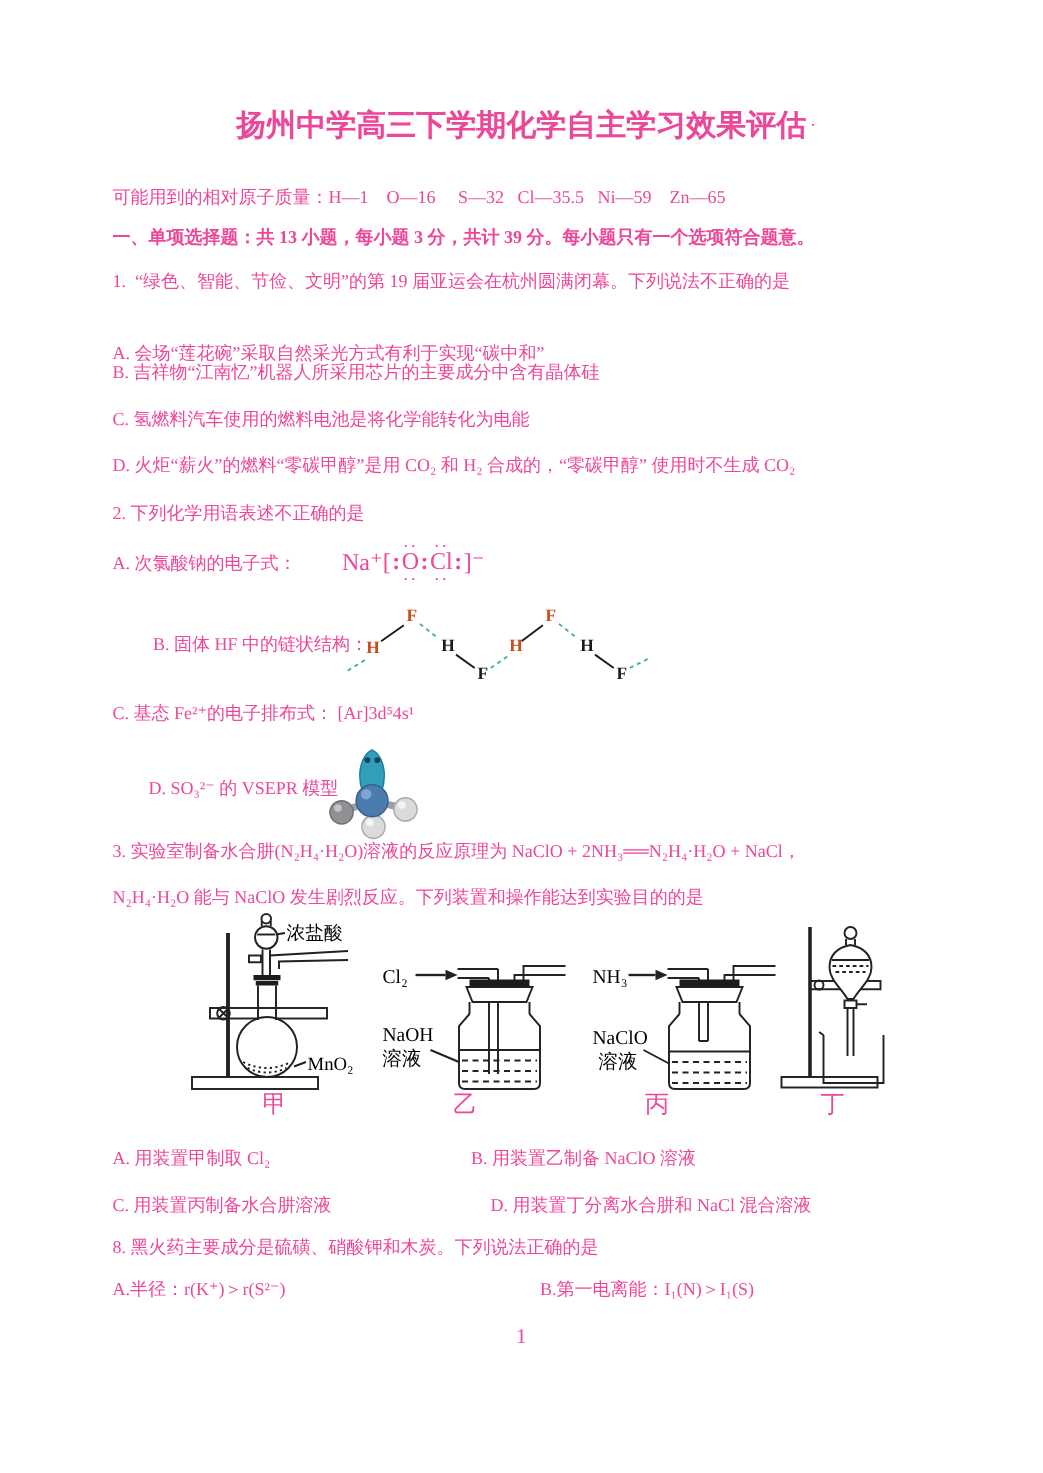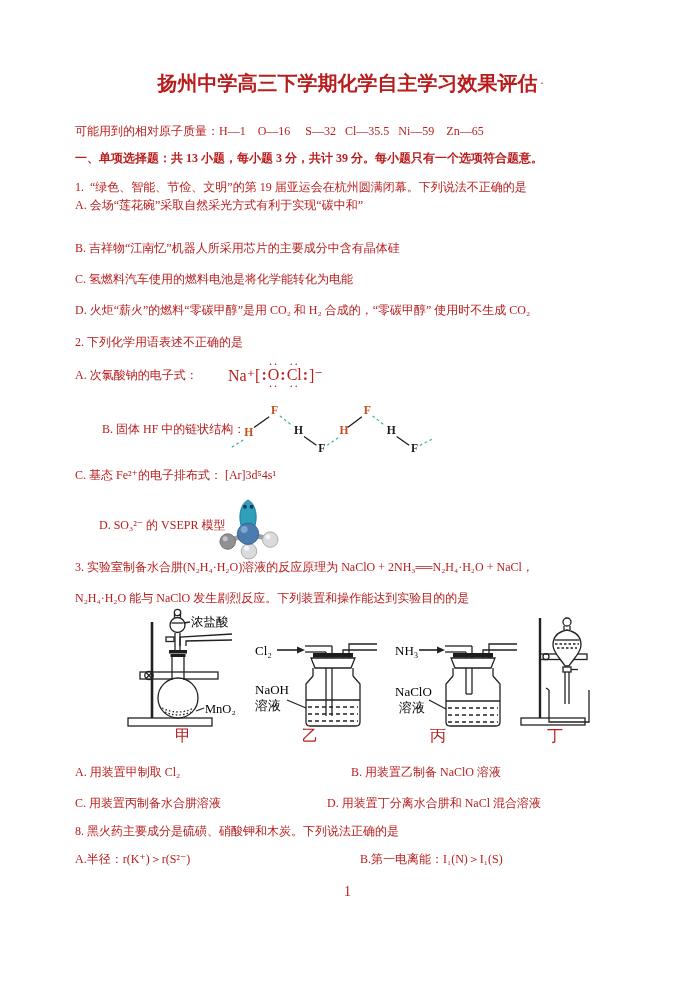--- a/index.html
+++ b/index.html
@@ -1,17 +1,17 @@
 <!DOCTYPE html>
 <html><head>
 <meta charset="utf-8">
 <style>
   html,body{margin:0;padding:0;background:#e8e8e8;}
   .page{position:relative;width:695px;height:982px;margin:0 auto;background:#ffffff;
-        font-family:"Liberation Serif","DejaVu Serif",serif;color:#b91c1c;overflow:hidden;}
+        font-family:"Liberation Serif","DejaVu Serif",serif;color:#ec4899;overflow:hidden;}
   .line{position:absolute;font-size:12px;line-height:1.25;white-space:pre;}
   .bold{font-weight:700;}
   .doc-title{position:absolute;top:70px;left:0;width:695px;text-align:center;
              font-family:"Liberation Sans","DejaVu Sans",sans-serif;font-weight:700;font-size:20px;}
   .stray{position:absolute;top:76px;left:540px;font-size:12px;}
   
   .eformula{position:absolute;top:361px;left:228px;font-size:16px;display:flex;align-items:center;}
   .estack{display:inline-flex;flex-direction:column;align-items:center;line-height:1;}
   .edots{font-size:12px;line-height:6px;letter-spacing:1px;}
   .ecolon{padding:0 1px;font-weight:700;}
@@ -26,21 +26,21 @@
 
 <div class="page">
 
   <div class="doc-title">扬州中学高三下学期化学自主学习效果评估</div>
   <span class="stray">·</span>
 
   <div class="line" style="top:124px;left:75px;">可能用到的相对原子质量：H—1    O—16     S—32   Cl—35.5   Ni—59    Zn—65</div>
   <div class="line bold" style="top:151px;left:75px;">一、单项选择题：共 13 小题，每小题 3 分，共计 39 分。每小题只有一个选项符合题意。</div>
 
   <div class="line" style="top:180px;left:75px;">1.  “绿色、智能、节俭、文明”的第 19 届亚运会在杭州圆满闭幕。下列说法不正确的是</div>
-  <div class="line" style="top:198px;left:75px;">A. 会场“莲花碗”采取自然采光方式有利于实现“碳中和”</div>
+  <div class="line" style="top:228px;left:75px;">A. 会场“莲花碗”采取自然采光方式有利于实现“碳中和”</div>
   <div class="line" style="top:241px;left:75px;">B. 吉祥物“江南忆”机器人所采用芯片的主要成分中含有晶体硅</div>
   <div class="line" style="top:272px;left:75px;">C. 氢燃料汽车使用的燃料电池是将化学能转化为电能</div>
   <div class="line" style="top:303px;left:75px;">D. 火炬“薪火”的燃料“零碳甲醇”是用 CO₂ 和 H₂ 合成的，“零碳甲醇” 使用时不生成 CO₂</div>
 
   <div class="line" style="top:335px;left:75px;">2. 下列化学用语表述不正确的是</div>
   <div class="line" style="top:368px;left:75px;">A. 次氯酸钠的电子式：</div>
 
   <div class="eformula">
     <span>Na⁺[</span>
       <span class="ecolon">:</span>
@@ -218,21 +218,21 @@
       <line x1="33" y1="76" x2="36" y2="78"></line>
     </g>
   </svg>
 
   <span class="fig-label" style="top:726px;left:175px;">甲</span>
   <span class="fig-label" style="top:726px;left:302px;">乙</span>
   <span class="fig-label" style="top:726px;left:430px;">丙</span>
   <span class="fig-label" style="top:726px;left:547px;">丁</span>
 
   <div class="line" style="top:765px;left:75px;">A. 用装置甲制取 Cl₂</div>
-  <div class="line" style="top:765px;left:351px;">B. 用装置乙制备 NaClO 溶液</div>
+  <div class="line" style="top:765px;left:314px;">B. 用装置乙制备 NaClO 溶液</div>
   <div class="line" style="top:796px;left:75px;">C. 用装置丙制备水合肼溶液</div>
   <div class="line" style="top:796px;left:327px;">D. 用装置丁分离水合肼和 NaCl 混合溶液</div>
 
   <div class="line" style="top:824px;left:75px;">8. 黑火药主要成分是硫磺、硝酸钾和木炭。下列说法正确的是</div>
   <div class="line" style="top:852px;left:75px;">A.半径：r(K⁺)＞r(S²⁻)</div>
   <div class="line" style="top:852px;left:360px;">B.第一电离能：I₁(N)＞I₁(S)</div>
 
   <div class="pgnum">1</div>
 
 </div>

